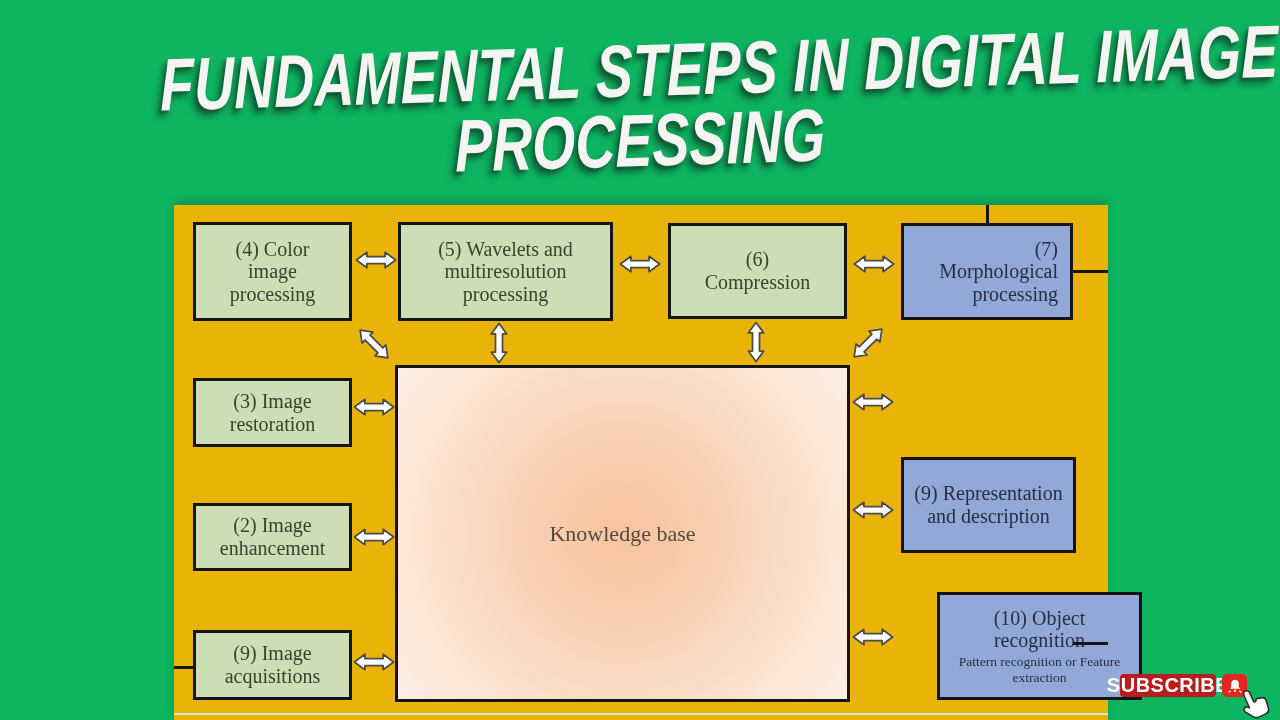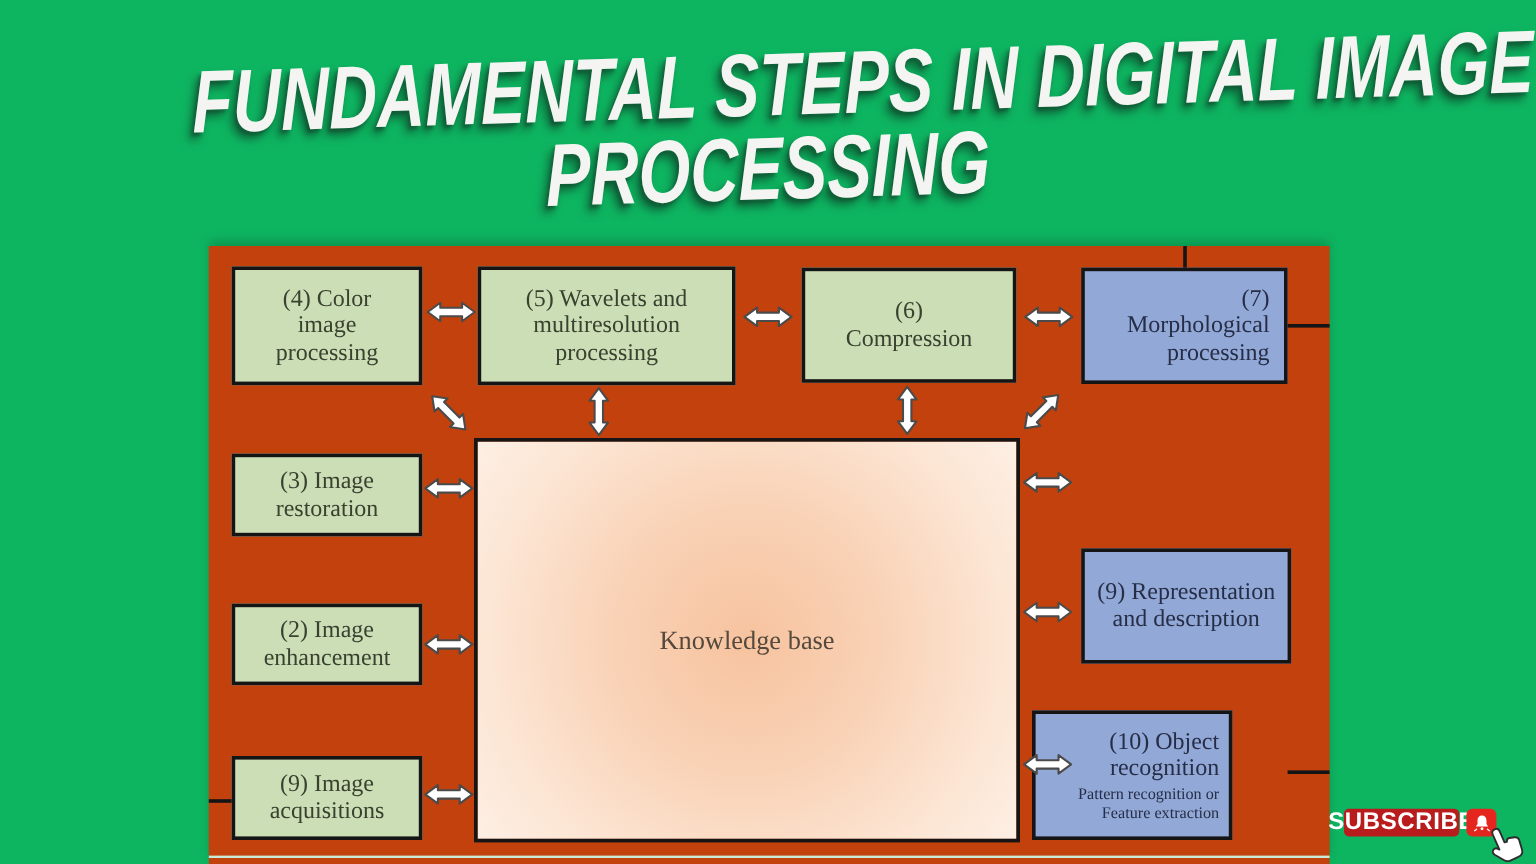--- a/index.html
+++ b/index.html
@@ -17,21 +17,21 @@
     font-size:74px;line-height:0.95;letter-spacing:0px;
     color:#f4f5f2;
     transform:scaleX(0.75) rotate(-1.3deg);
     transform-origin:50% 50%;
     text-shadow:-6px 6px 9px rgba(15,55,35,.62), -3px 3px 3px rgba(20,60,40,.45);
     white-space:nowrap;
   }
   
   .panel{
     position:absolute;left:174px;top:205px;width:934px;height:515px;
-    background:#c2410c;
+    background:#eab308;
     box-shadow:0 -5px 8px rgba(0,40,20,.22);
     z-index:2;
   }
   .panel-bottom-line{position:absolute;left:0;top:508px;width:934px;height:2px;background:#c8ecd9;}
   .box{
     position:absolute;box-sizing:border-box;
     border:3px solid #151515;
     display:flex;flex-direction:column;align-items:center;justify-content:center;
     text-align:center;
     font-family:"Liberation Serif",serif;
@@ -102,21 +102,21 @@
     <div class="box green" style="left:19px;top:298px;width:159px;height:68px;padding:0 10px;">
       <span>(2) Image enhancement</span>
     </div>
     <div class="box green" style="left:19px;top:425px;width:159px;height:70px;padding:0 10px;">
       <span>(9) Image acquisitions</span>
     </div>
 
     <div class="box blue" style="left:727px;top:252px;width:175px;height:96px;padding:0 10px;">
       <span>(9) Representation and description</span>
     </div>
-    <div class="box blue" style="left:686px;top:387px;width:167px;height:108px;padding:0 8px;text-align:right;">
+    <div class="box blue" style="left:763px;top:387px;width:205px;height:108px;padding:0 8px;">
       <span>(10) Object recognition</span>
       <span class="sub">Pattern recognition or Feature extraction</span>
     </div>
 
     <div class="kb">
       <span>Knowledge base</span>
     </div>
 
     <div class="connector" style="left:812px;top:0;width:3px;height:18px;"></div>
     <div class="connector" style="left:899px;top:65px;width:35px;height:3px;"></div>

